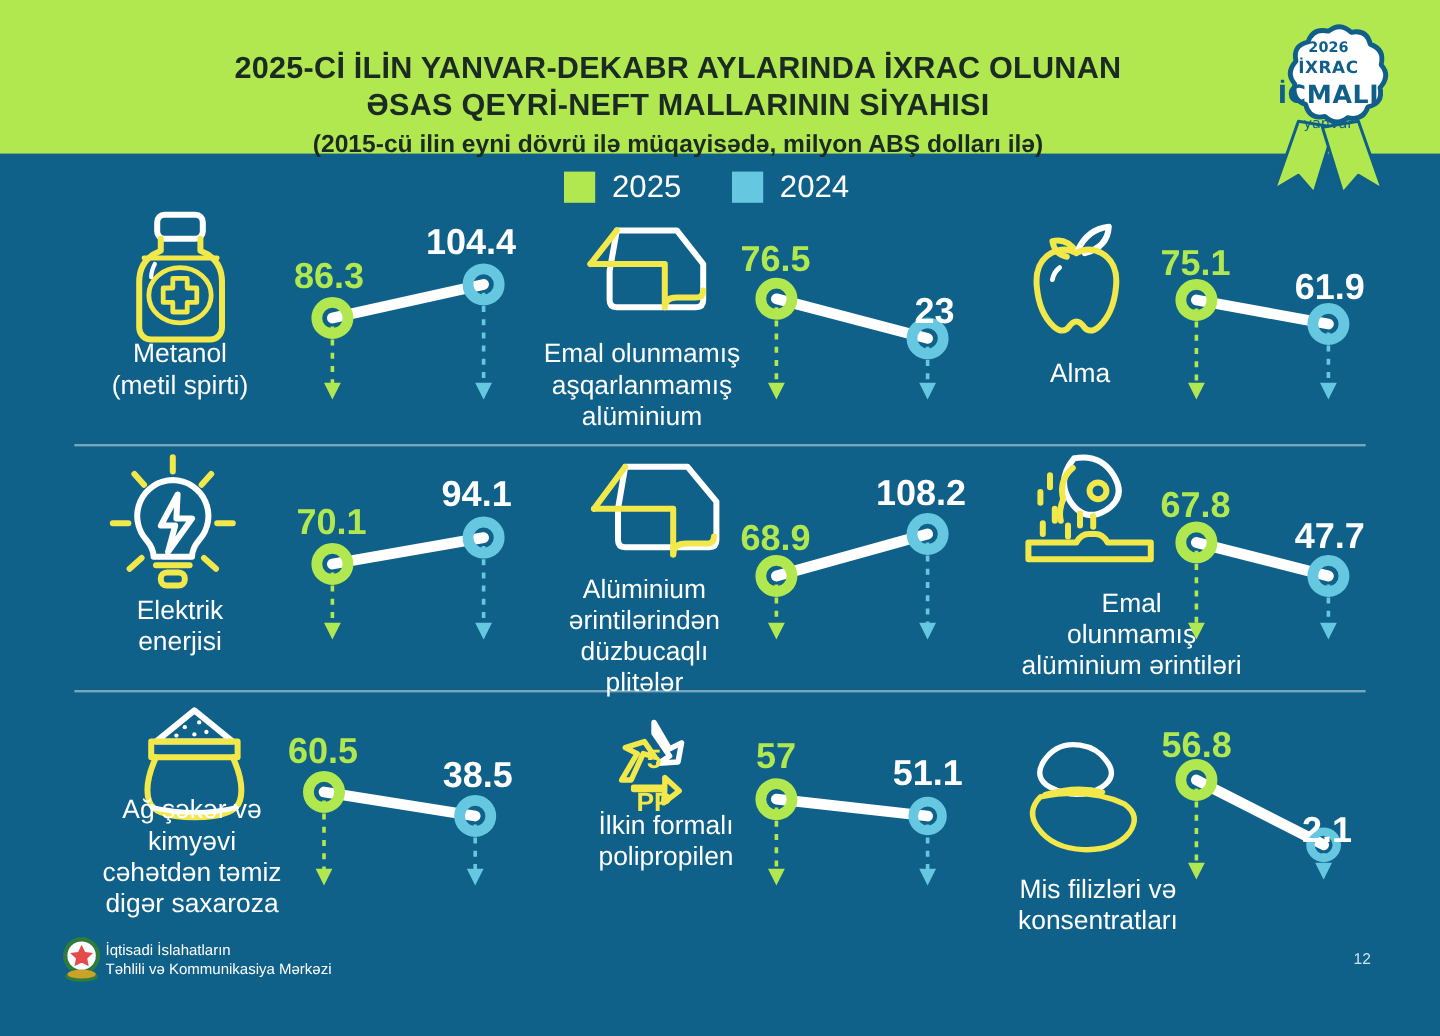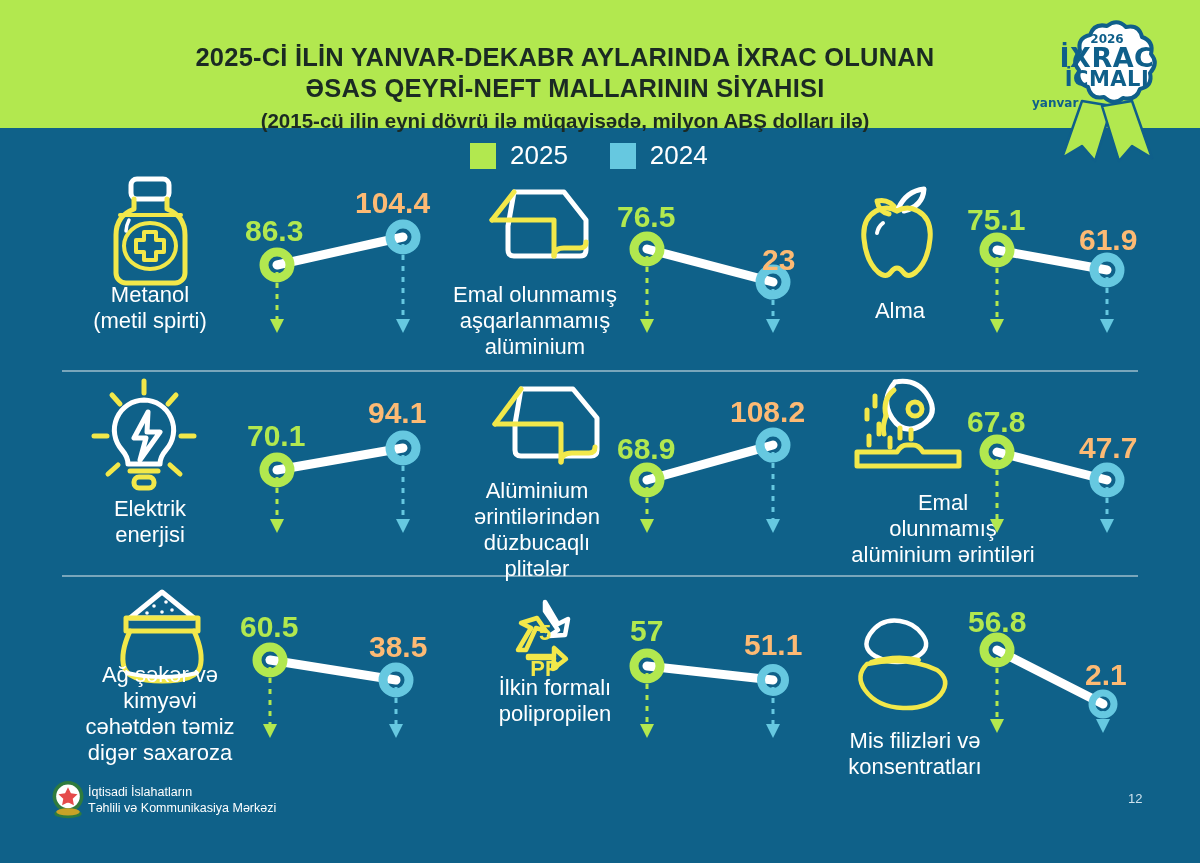--- a/index.html
+++ b/index.html
@@ -28,25 +28,25 @@
     font-size:20.5px;font-weight:bold;line-height:30px;margin-top:2px;
     font-family:"Liberation Sans", sans-serif;
   }
 
   
   .badge{position:absolute;left:1032px;top:6px;width:150px;height:160px;}
   .badge svg{display:block;}
   .badge-year{position:absolute;top:26px;left:0;width:150px;text-align:center;
               font-size:12px;font-weight:bold;color:#0f5f8a;}
   .badge-main1{position:absolute;top:40px;left:0;width:150px;text-align:center;
-              font-size:27px;font-weight:bold;color:#0f5f8a;line-height:23px;letter-spacing:.5px;}
+              font-size:14px;font-weight:bold;color:#0f5f8a;line-height:23px;letter-spacing:.5px;}
   .badge-main2{position:absolute;top:62px;left:0;width:150px;text-align:center;
               font-size:21px;font-weight:bold;color:#0f5f8a;line-height:23px;letter-spacing:.5px;}
-  .badge-month{position:absolute;top:90px;left:0;width:150px;text-align:left;
-              font-size:12px;font-weight:bold;color:#0f5f8a;}
+  .badge-month{position:absolute;top:90px;left:0;width:150px;text-align:center;
+              font-size:12px;font-weight:normal;color:#0f5f8a;}
 
   
   .legend{position:absolute;left:470px;top:140px;display:flex;align-items:center;}
   .legend-item{display:flex;align-items:center;gap:14px;}
   .legend-sw{width:26px;height:26px;display:block;}
   .sw-2025{background:#b2e84f;}
   .sw-2024{background:#66c8e0;}
   .legend-lbl{color:#ffffff;font-size:26px;font-family:"Liberation Sans", sans-serif;}
   .legend-gap{width:42px;}
 
@@ -62,21 +62,21 @@
     font-size:22px;line-height:26px;font-family:"Liberation Sans", sans-serif;
     white-space:pre-line;
   }
   .plot{position:absolute;}
   .plot svg{display:block;overflow:visible;}
   .val{
     position:absolute;font-weight:bold;font-size:30px;
     font-family:"Liberation Sans", sans-serif;white-space:nowrap;
   }
   .v-2025{color:#b2e84f;}
-  .v-2024{color:#fdba74;}
+  .v-2024{color:#ffffff;}
 
   
   .footer{position:absolute;left:48px;top:779px;display:flex;align-items:center;gap:0;}
   .emblem{width:40px;height:42px;display:block;}
   .footer-txt{color:#ffffff;font-size:12.5px;line-height:16px;
               font-family:"Liberation Sans", sans-serif;white-space:pre-line;}
   .pageno{position:absolute;left:1128px;top:791px;color:#cfe3ee;font-size:13px;
           font-family:"Liberation Sans", sans-serif;}
 </style>
 </head>
@@ -363,21 +363,21 @@
         <line x1="32" y1="40" x2="138" y2="94" stroke="#ffffff" stroke-width="9" stroke-linecap="round"></line>
         <line x1="32" y1="47" x2="32" y2="110" stroke="#b2e84f" stroke-width="3" stroke-dasharray="5 6"></line>
         <line x1="138" y1="101" x2="138" y2="110" stroke="#66c8e0" stroke-width="3" stroke-dasharray="5 6"></line>
         <polygon points="32,123 25,109 39,109" fill="#b2e84f"></polygon>
         <polygon points="138,123 131,109 145,109" fill="#66c8e0"></polygon>
         <circle cx="32" cy="40" r="13" fill="none" stroke="#b2e84f" stroke-width="9"></circle>
         <circle cx="138" cy="94" r="11" fill="none" stroke="#66c8e0" stroke-width="7"></circle>
       </svg>
     </div>
     <div class="val v-2025" style="left:968px;top:605px">56.8</div>
-    <div class="val v-2024" style="left:1085px;top:658px">2.1</div>
+    <div class="val v-2024" style="left:1085px;top:676px">2.1</div>
   </div>
 
   <div class="footer">
     <svg class="emblem" viewBox="0 0 44 46">
       <circle cx="22" cy="19" r="17" fill="#2f7b3e"></circle>
       <circle cx="22" cy="19" r="13" fill="#ffffff"></circle>
       <path d="M22 9 l3.2 6.6 l7.3 1 l-5.3 5 l1.3 7.2 l-6.5 -3.4 l-6.5 3.4 l1.3 -7.2 l-5.3 -5 l7.3 -1 Z" fill="#e54b4b"></path>
       <path d="M22 13 q4 4 4 8 q0 4 -4 5 q-4 -1 -4 -5 q0 -4 4 -8 Z" fill="#e54b4b"></path>
       <ellipse cx="22" cy="38" rx="15" ry="5" fill="#2f7b3e"></ellipse>
       <ellipse cx="22" cy="36" rx="13" ry="4" fill="#c9a227"></ellipse>

